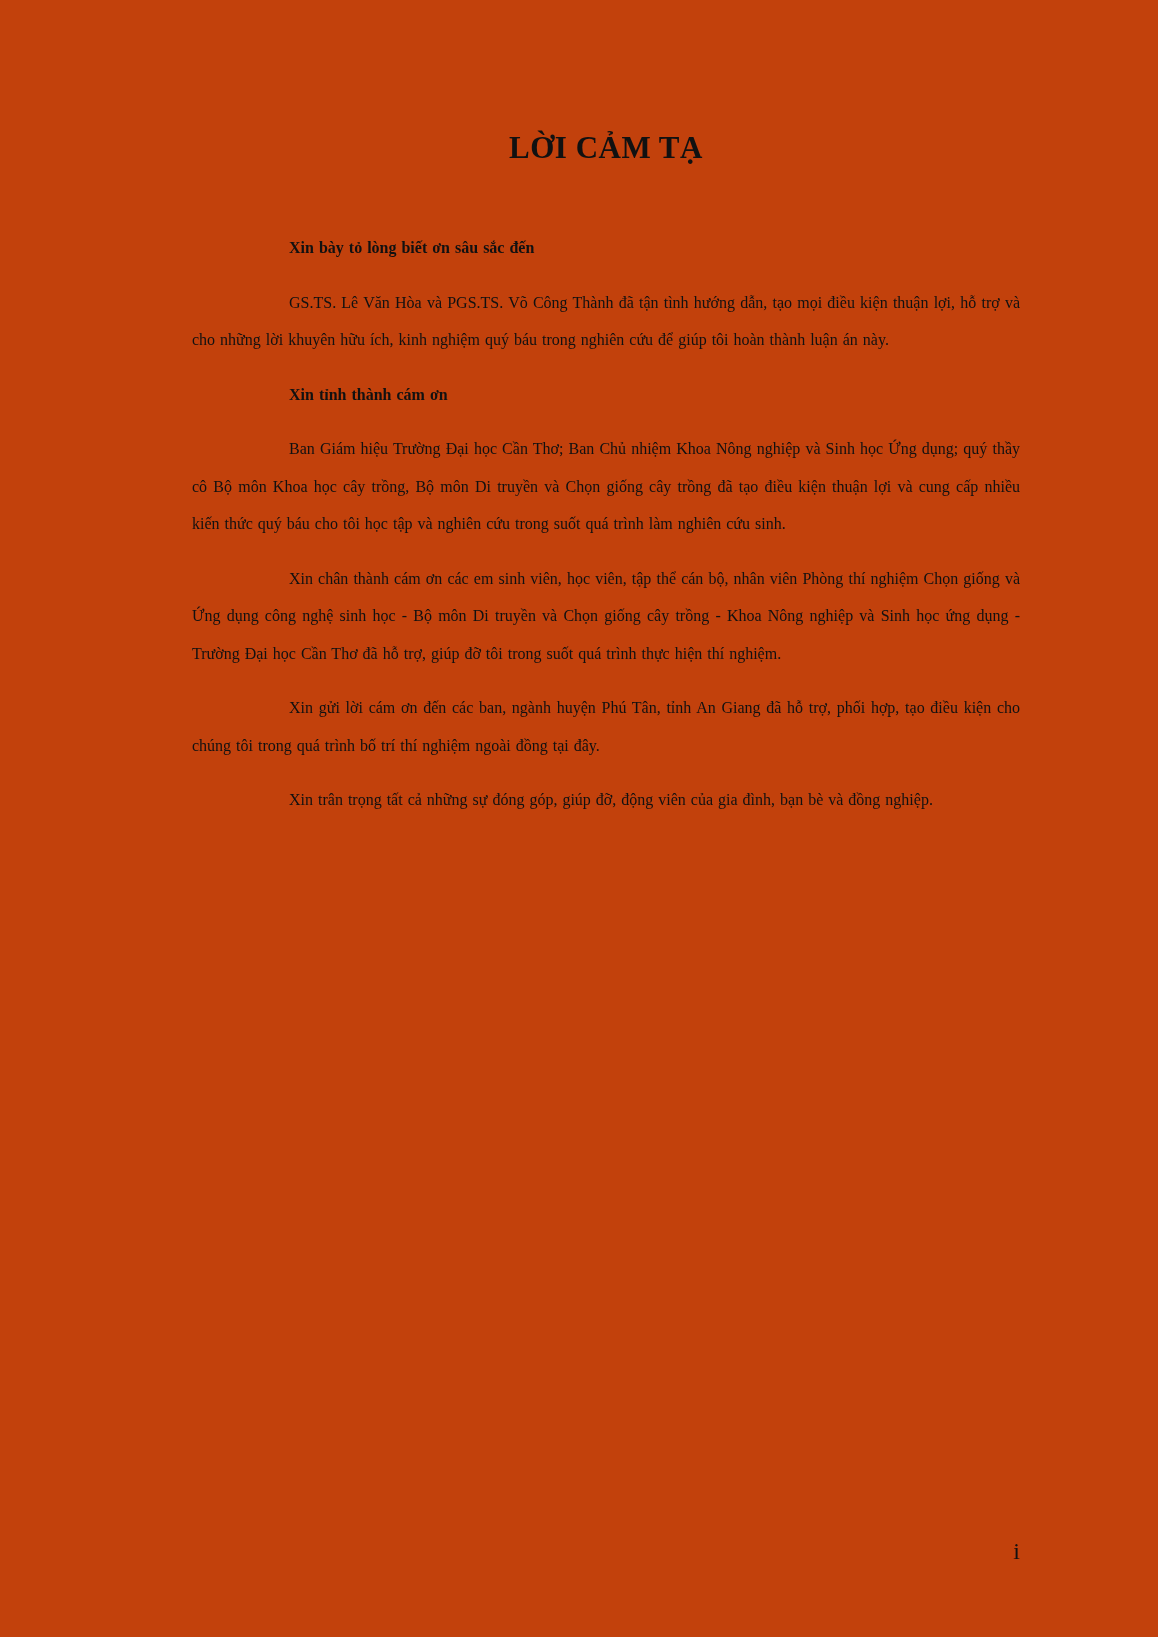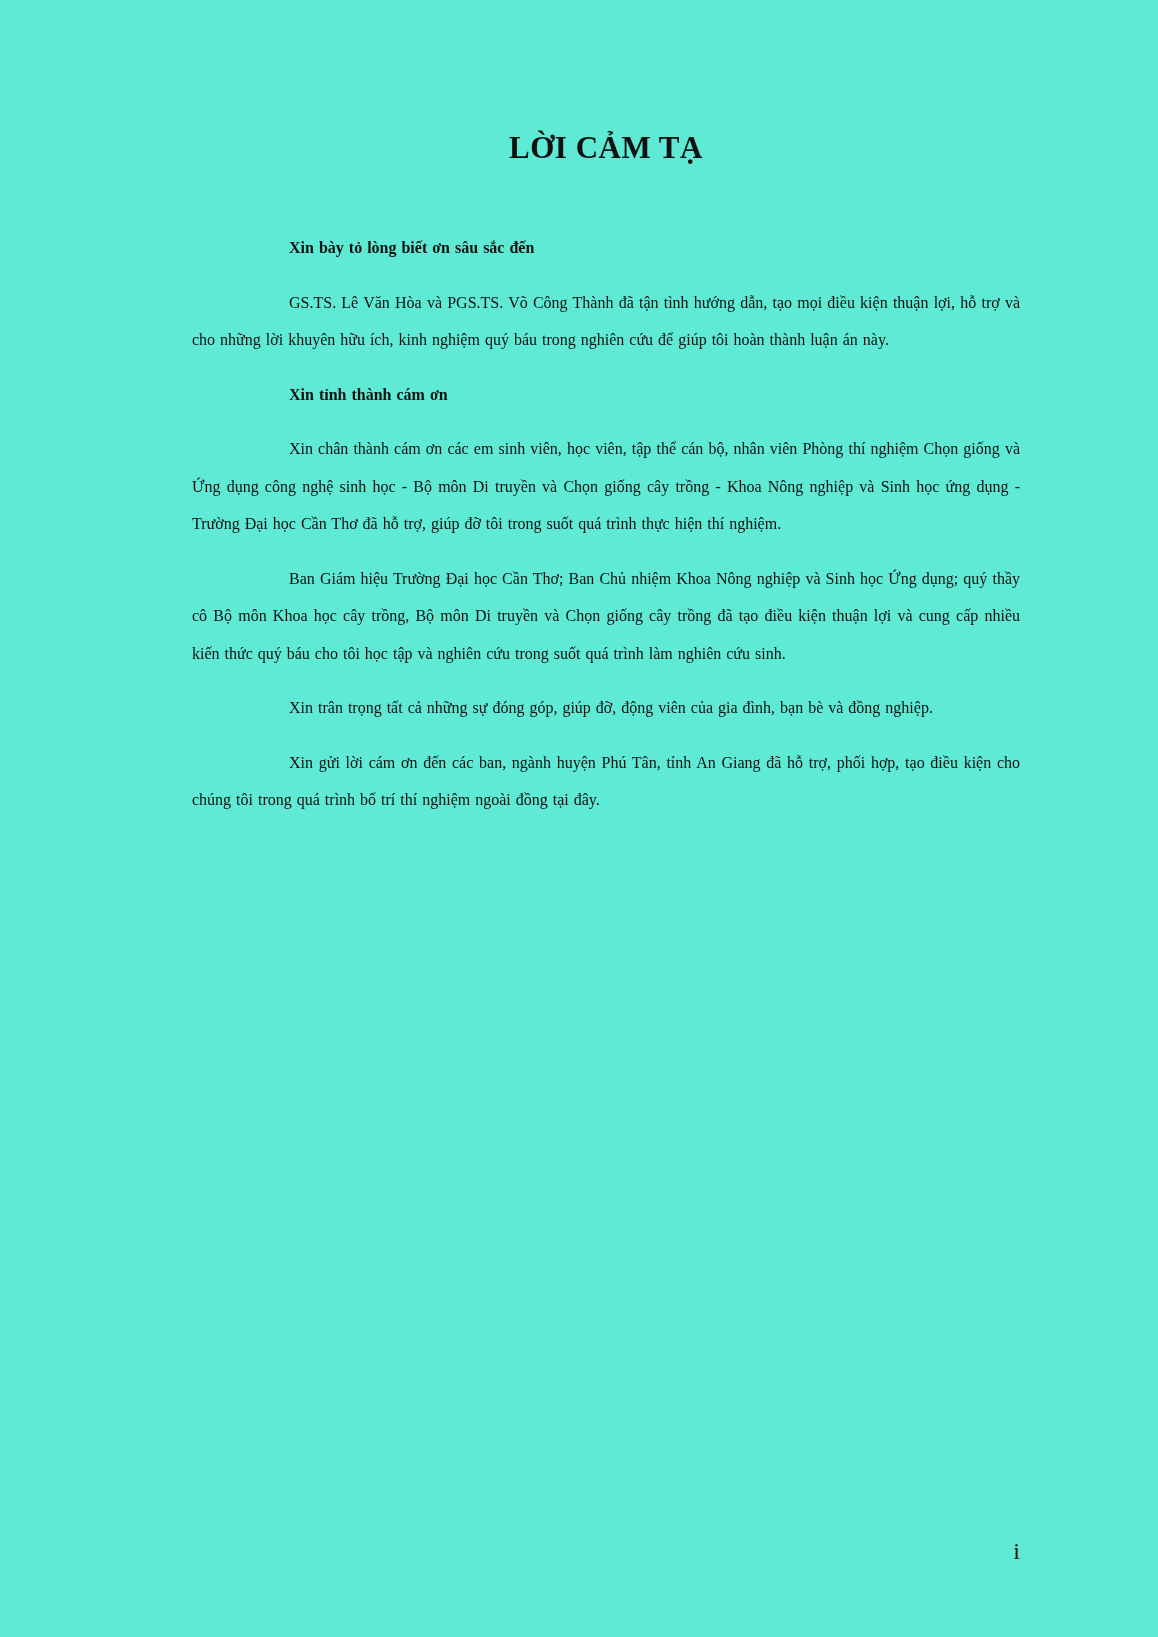--- a/index.html
+++ b/index.html
@@ -4,21 +4,21 @@
 <style>
   html, body {
     margin: 0;
     padding: 0;
     background: #ffffff;
   }
   .page {
     position: relative;
     width: 1158px;
     height: 1637px;
-    background: #5eead4;
+    background: #c2410c;
     overflow: hidden;
     font-family: "Liberation Serif", "DejaVu Serif", serif;
     color: #111111;
   }
   .content {
     position: absolute;
     left: 192px;
     top: 131px;
     width: 828px;
   }
@@ -58,24 +58,24 @@
     <h1 class="doc-title">LỜI CẢM TẠ</h1>
 
     <div class="body-text">
 
         <p class="bold">Xin bày tỏ lòng biết ơn sâu sắc đến</p>
 
         <p class="normal">GS.TS. Lê Văn Hòa và PGS.TS. Võ Công Thành đã tận tình hướng dẫn, tạo mọi điều kiện thuận lợi, hỗ trợ và cho những lời khuyên hữu ích, kinh nghiệm quý báu trong nghiên cứu để giúp tôi hoàn thành luận án này.</p>
 
         <p class="bold">Xin tỉnh thành cám ơn</p>
 
+        <p class="normal">Ban Giám hiệu Trường Đại học Cần Thơ; Ban Chủ nhiệm Khoa Nông nghiệp và Sinh học Ứng dụng; quý thầy cô Bộ môn Khoa học cây trồng, Bộ môn Di truyền và Chọn giống cây trồng đã tạo điều kiện thuận lợi và cung cấp nhiều kiến thức quý báu cho tôi học tập và nghiên cứu trong suốt quá trình làm nghiên cứu sinh.</p>
+
         <p class="normal">Xin chân thành cám ơn các em sinh viên, học viên, tập thể cán bộ, nhân viên Phòng thí nghiệm Chọn giống và Ứng dụng công nghệ sinh học - Bộ môn Di truyền và Chọn giống cây trồng - Khoa Nông nghiệp và Sinh học ứng dụng - Trường Đại học Cần Thơ đã hỗ trợ, giúp đỡ tôi trong suốt quá trình thực hiện thí nghiệm.</p>
 
-        <p class="normal">Ban Giám hiệu Trường Đại học Cần Thơ; Ban Chủ nhiệm Khoa Nông nghiệp và Sinh học Ứng dụng; quý thầy cô Bộ môn Khoa học cây trồng, Bộ môn Di truyền và Chọn giống cây trồng đã tạo điều kiện thuận lợi và cung cấp nhiều kiến thức quý báu cho tôi học tập và nghiên cứu trong suốt quá trình làm nghiên cứu sinh.</p>
+        <p class="normal">Xin gửi lời cám ơn đến các ban, ngành huyện Phú Tân, tỉnh An Giang đã hỗ trợ, phối hợp, tạo điều kiện cho chúng tôi trong quá trình bố trí thí nghiệm ngoài đồng tại đây.</p>
 
         <p class="normal">Xin trân trọng tất cả những sự đóng góp, giúp đỡ, động viên của gia đình, bạn bè và đồng nghiệp.</p>
-
-        <p class="normal">Xin gửi lời cám ơn đến các ban, ngành huyện Phú Tân, tỉnh An Giang đã hỗ trợ, phối hợp, tạo điều kiện cho chúng tôi trong quá trình bố trí thí nghiệm ngoài đồng tại đây.</p>
       </div>
   </div>
 
   <div class="page-number">i</div>
 </div>
 
 </body></html>

